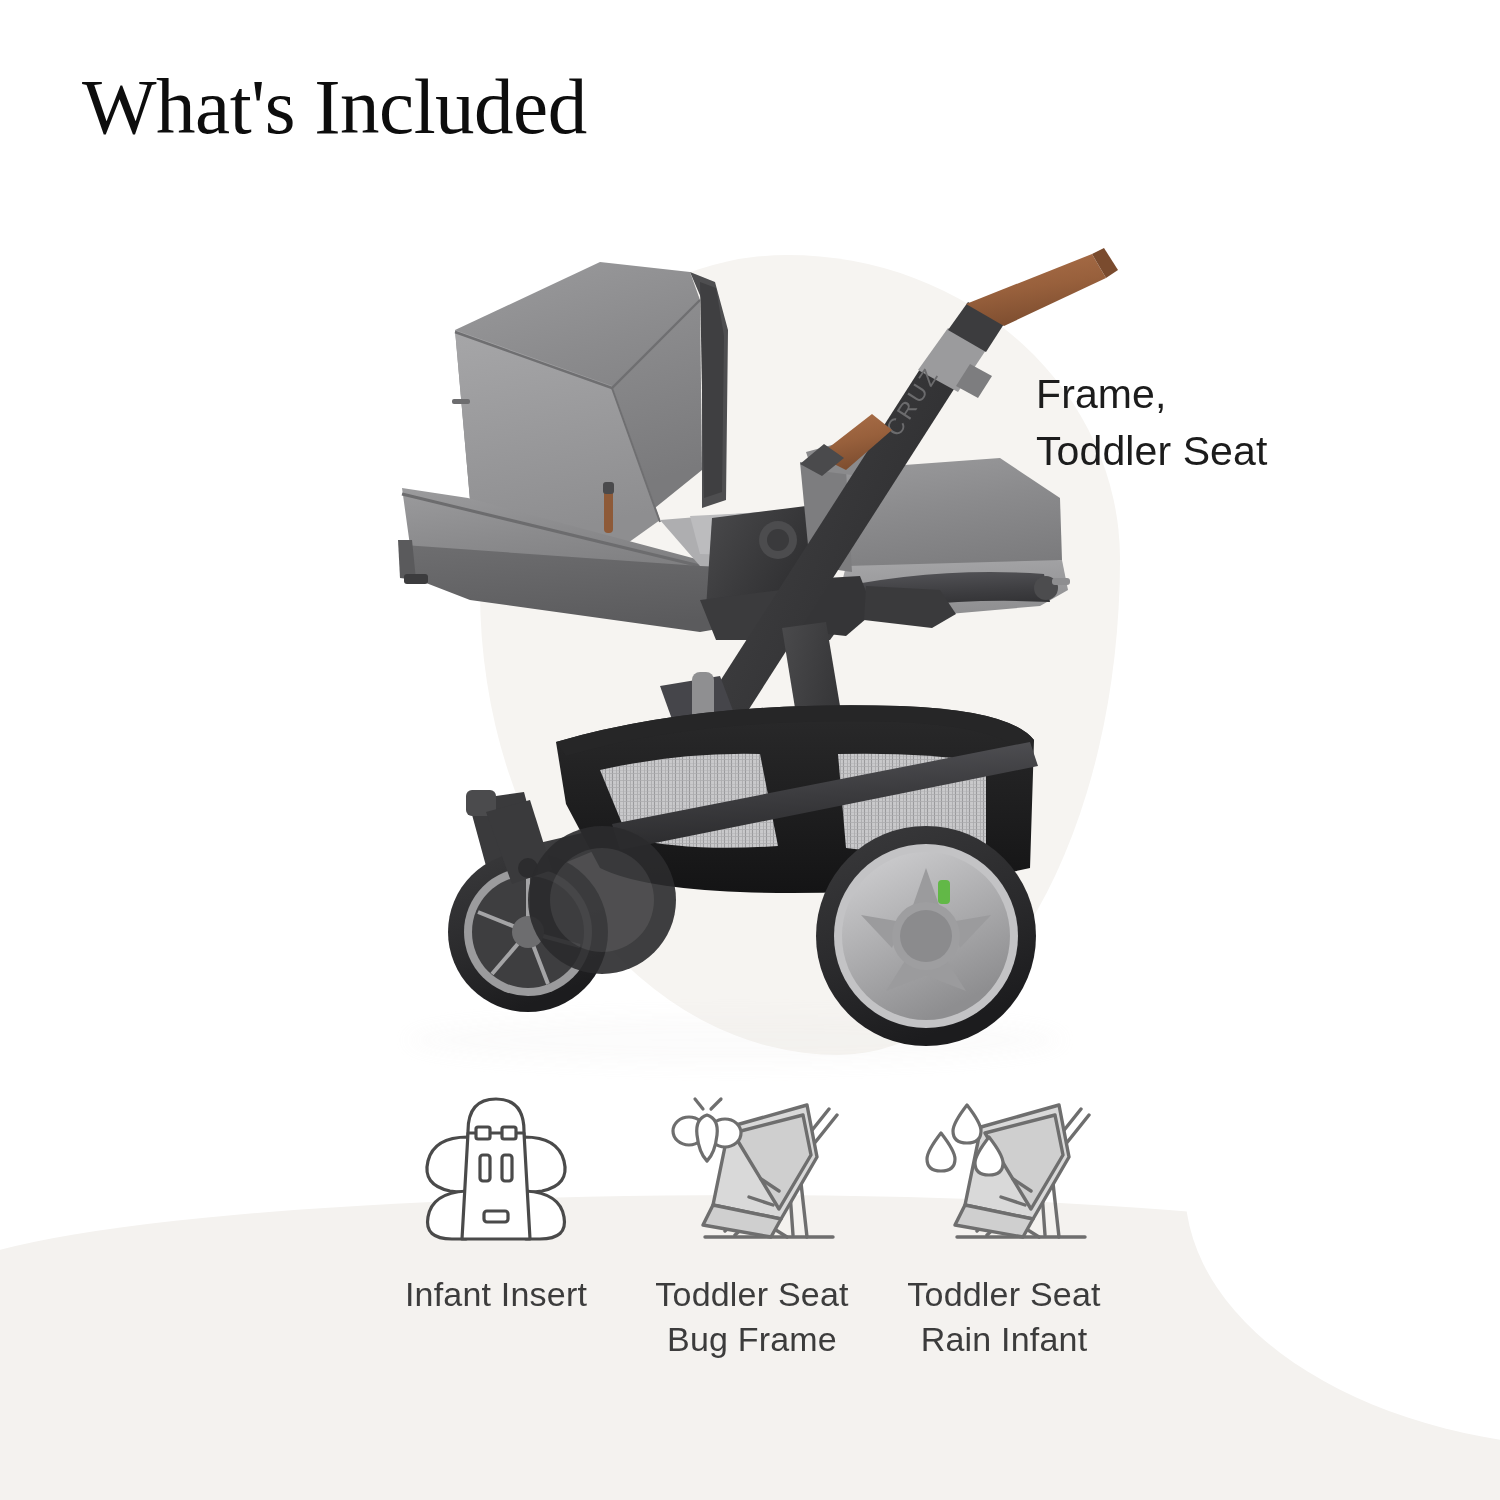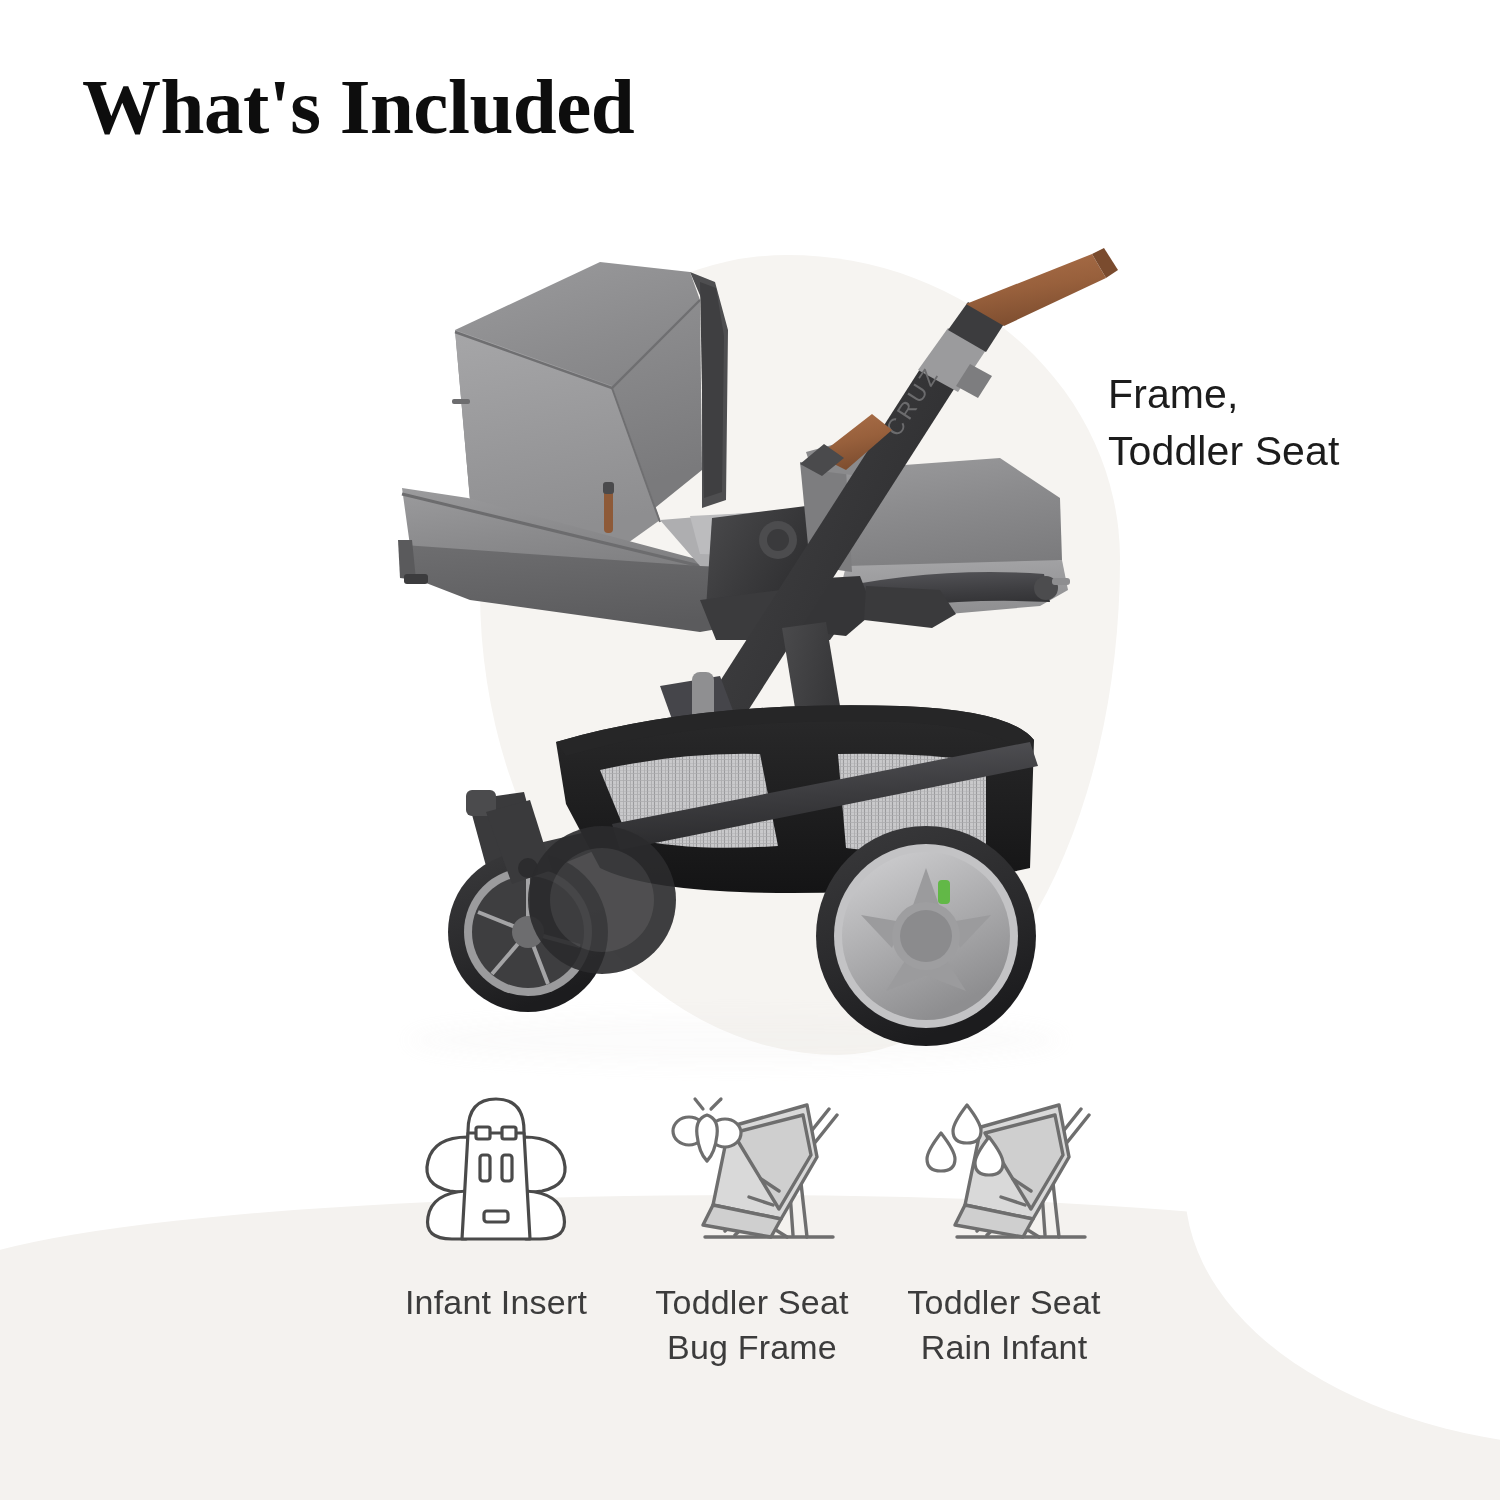--- a/index.html
+++ b/index.html
@@ -38,30 +38,30 @@
     background:#ffffff;
     border-radius:0 0 0 100%;
     z-index:1;
   }
 
   
   .title {
     position:absolute; left:82px; top:62px;
     font-family:"Liberation Serif", serif;
     font-size:79px;
-    font-weight:700;
+    font-weight:400;
     letter-spacing:-0.5px;
     color:#0d0d0d;
     z-index:6;
     white-space:nowrap;
   }
 
   
   .callout {
-    position:absolute; left:1108px; top:366px;
+    position:absolute; left:1036px; top:366px;
     z-index:6;
     color:#1c1c1c;
     font-size:41px;
     line-height:57px;
     font-weight:400;
     letter-spacing:0.1px;
     white-space:nowrap;
   }
 
   
@@ -72,21 +72,20 @@
     position:absolute; left:0; top:1085px; width:1500px;
     z-index:7;
     display:flex;
     justify-content:center;
     align-items:flex-start;
   }
   .icon-cell {
     width:262px;
     display:flex;
     flex-direction:column;
-    gap:8px;
   }
   .icon-cell.c1 { margin-right:-6px; }
   .icon-cell.c2 { margin-right:-10px; }
   .icon-art { height:165px; display:flex; align-items:center; justify-content:center; }
   .icon-label {
     margin-top:22px;
     text-align:center;
     font-size:34px;
     line-height:45px;
     color:#3c3c3c;

